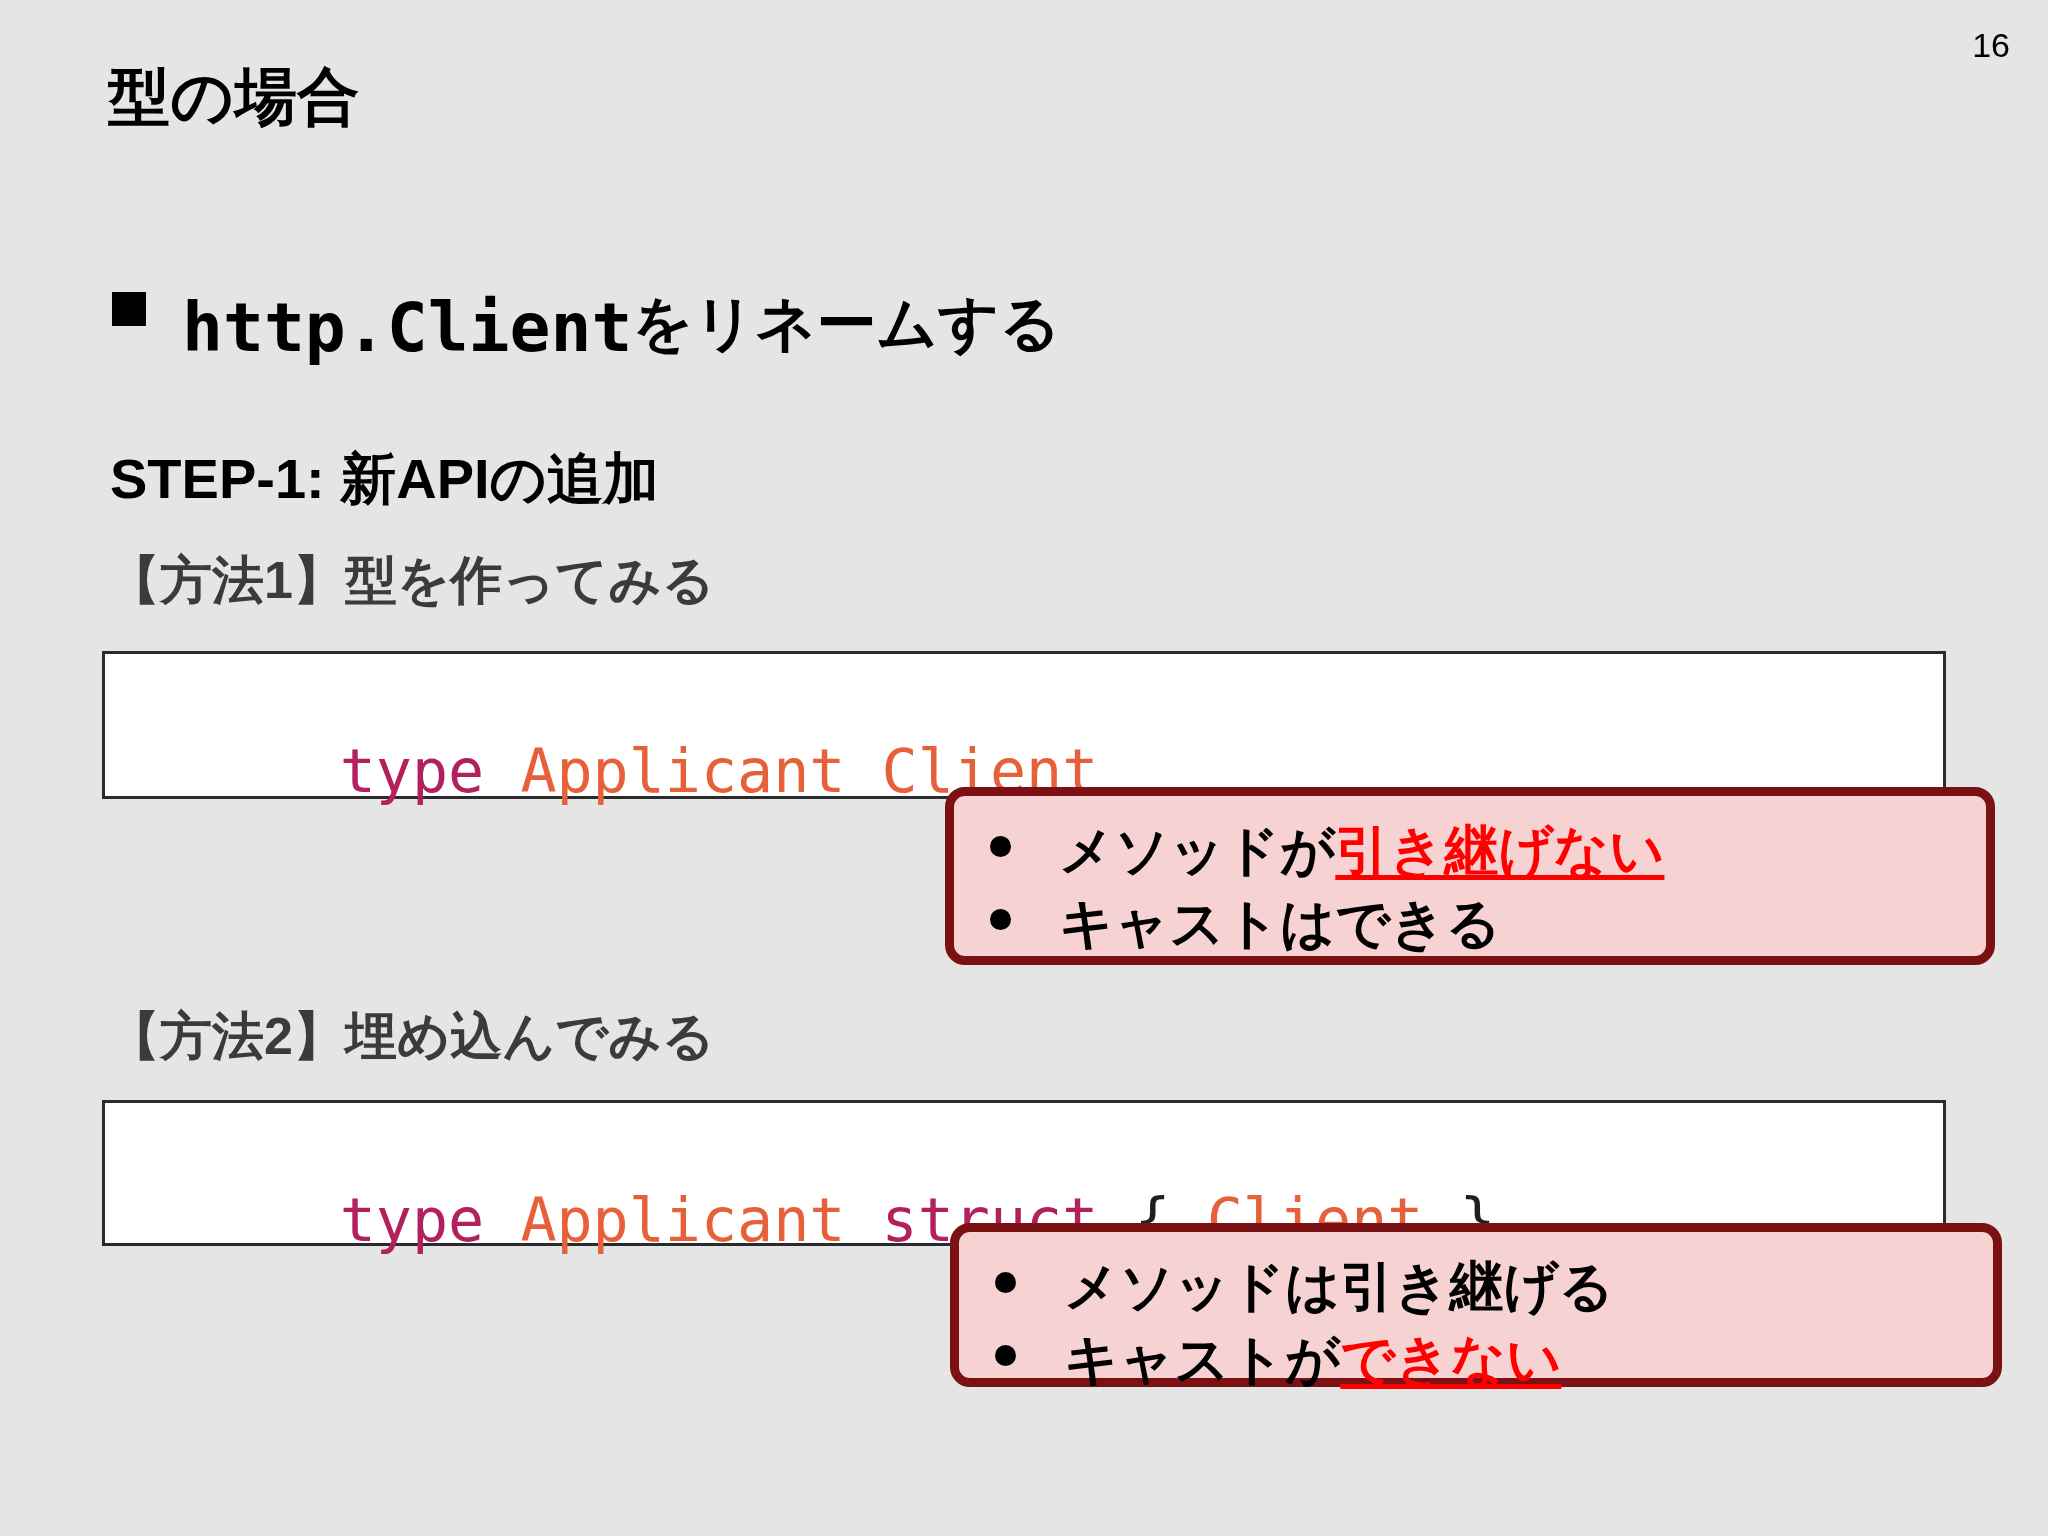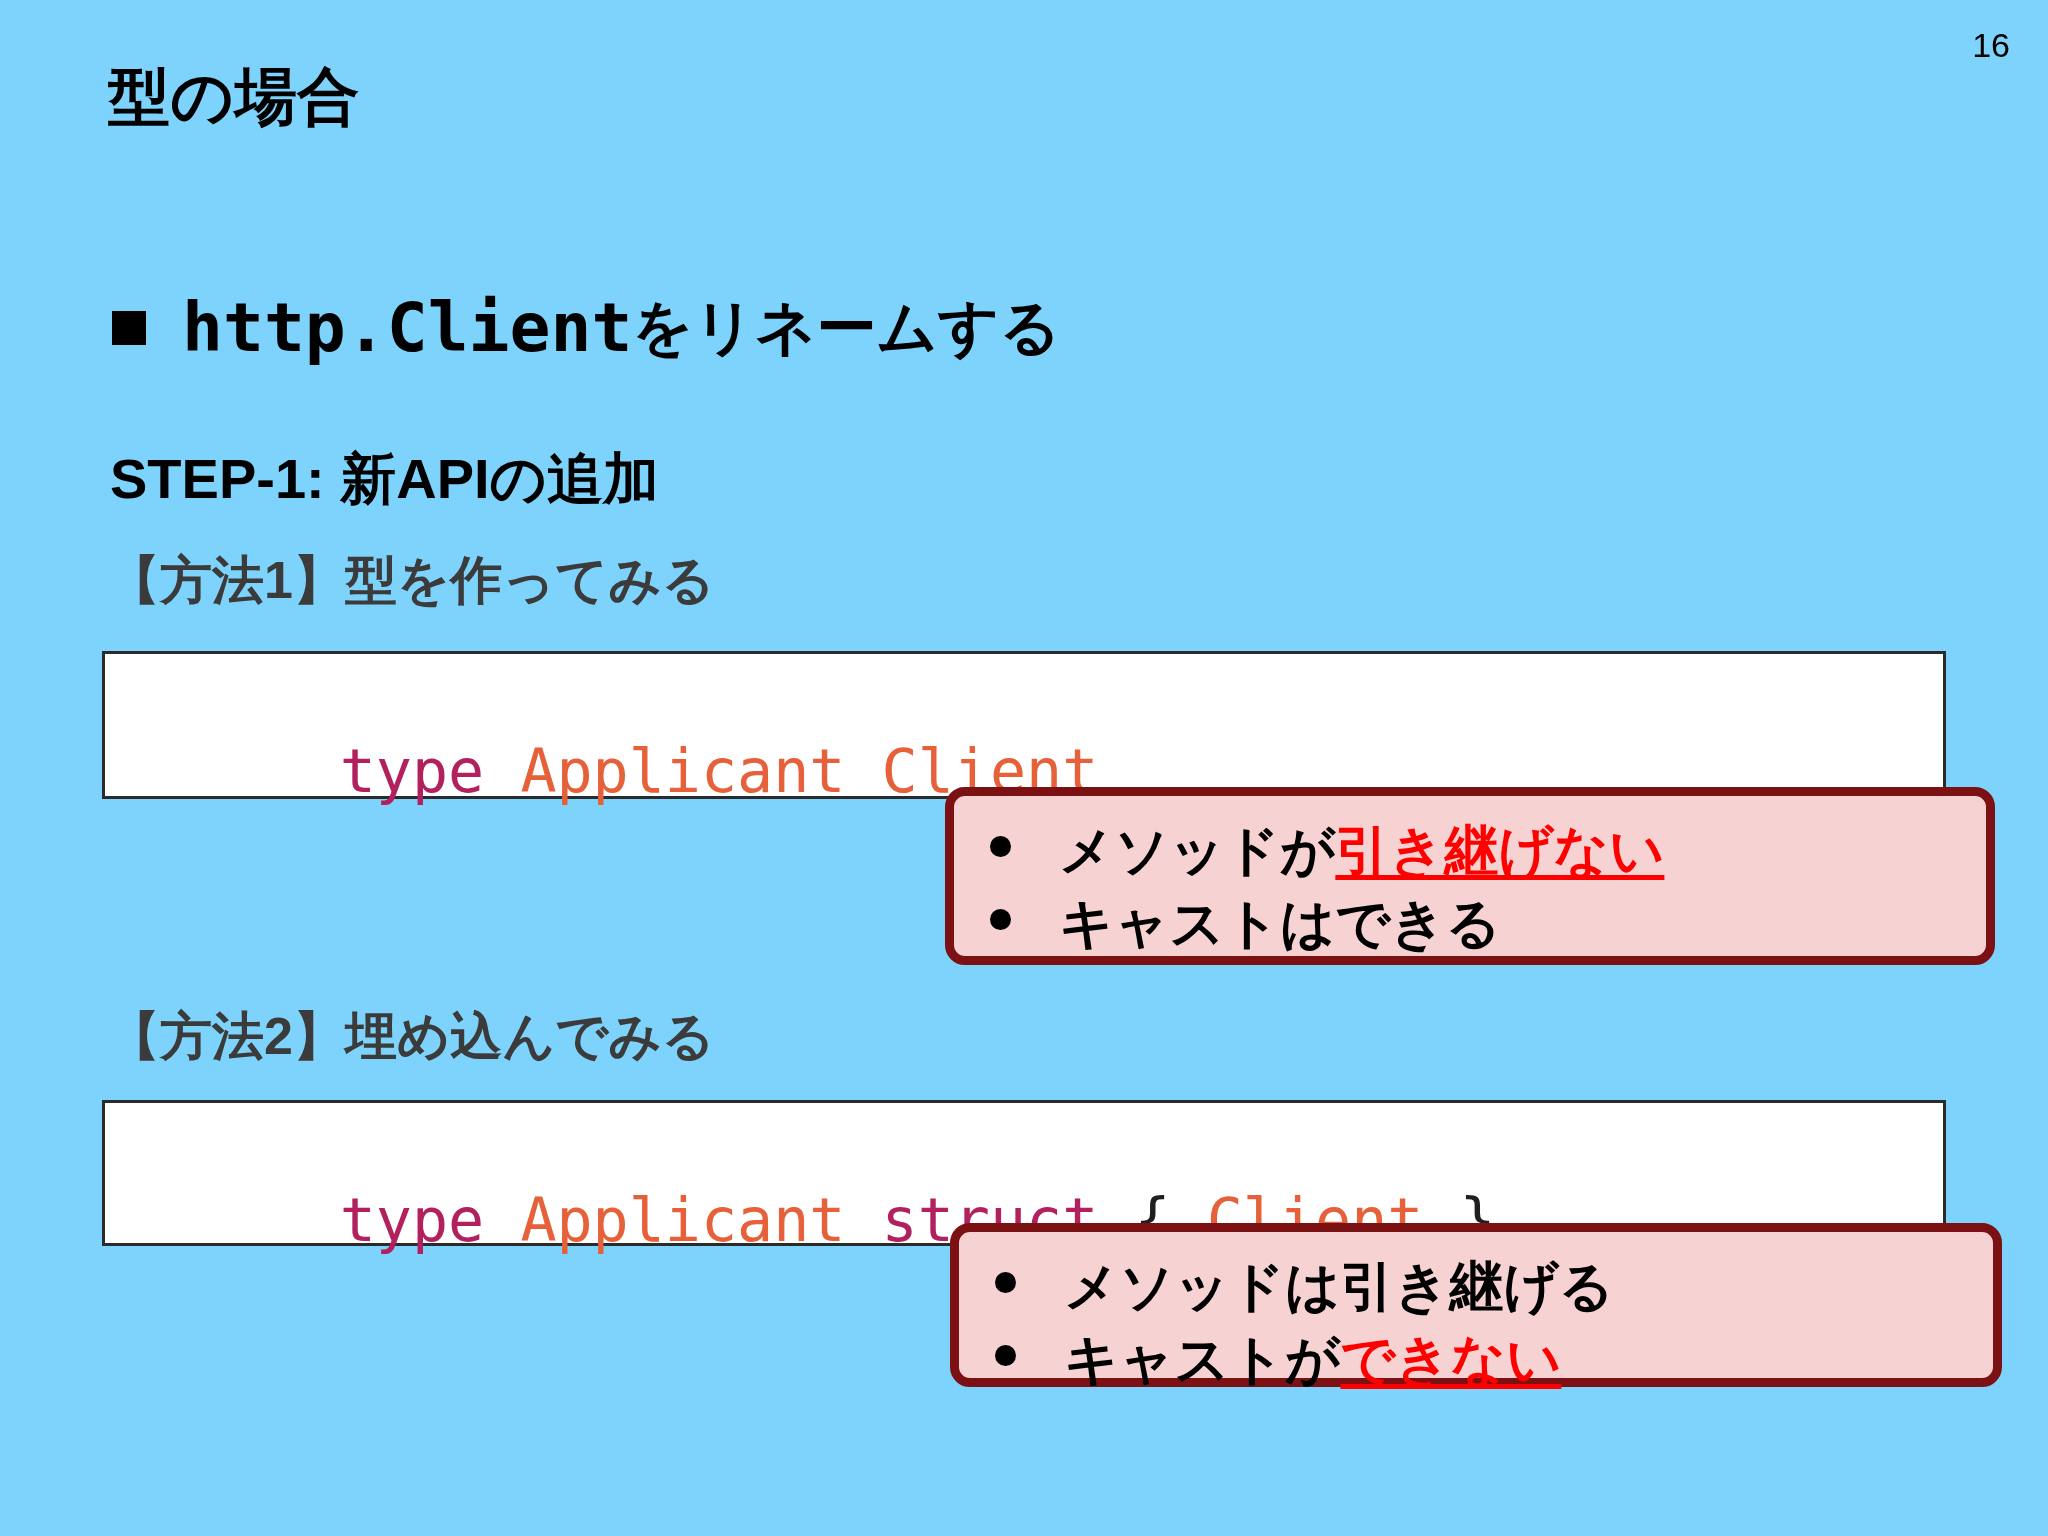--- a/index.html
+++ b/index.html
@@ -7,21 +7,21 @@
     padding: 0;
     background: #ffffff;
   }
   body {
     font-family: "Liberation Sans", sans-serif;
   }
   #slide {
     position: relative;
     width: 2048px;
     height: 1536px;
-    background: #7dd3fc;
+    background: #e5e5e5;
     overflow: hidden;
   }
 
   
   .page-number {
     position: absolute;
     top: 28px;
     right: 38px;
     font-family: "Liberation Sans", sans-serif;
     font-size: 34px;
@@ -42,21 +42,21 @@
     color: #000000;
     white-space: nowrap;
   }
 
   
   .main-bullet {
     position: absolute;
     left: 112px;
     top: 292px;
     display: flex;
-    align-items: center;
+    align-items: flex-start;
     white-space: nowrap;
   }
   .main-bullet .sq {
     display: inline-block;
     width: 34px;
     height: 34px;
     background: #000000;
     margin-right: 36px;
     flex: 0 0 auto;
   }

